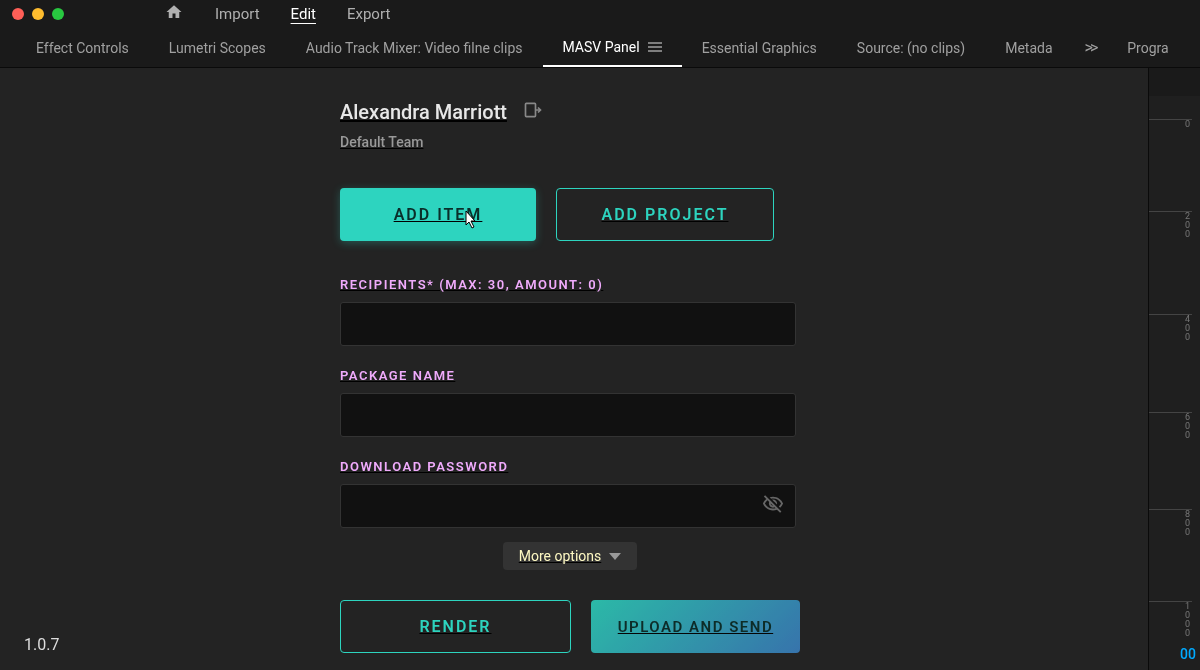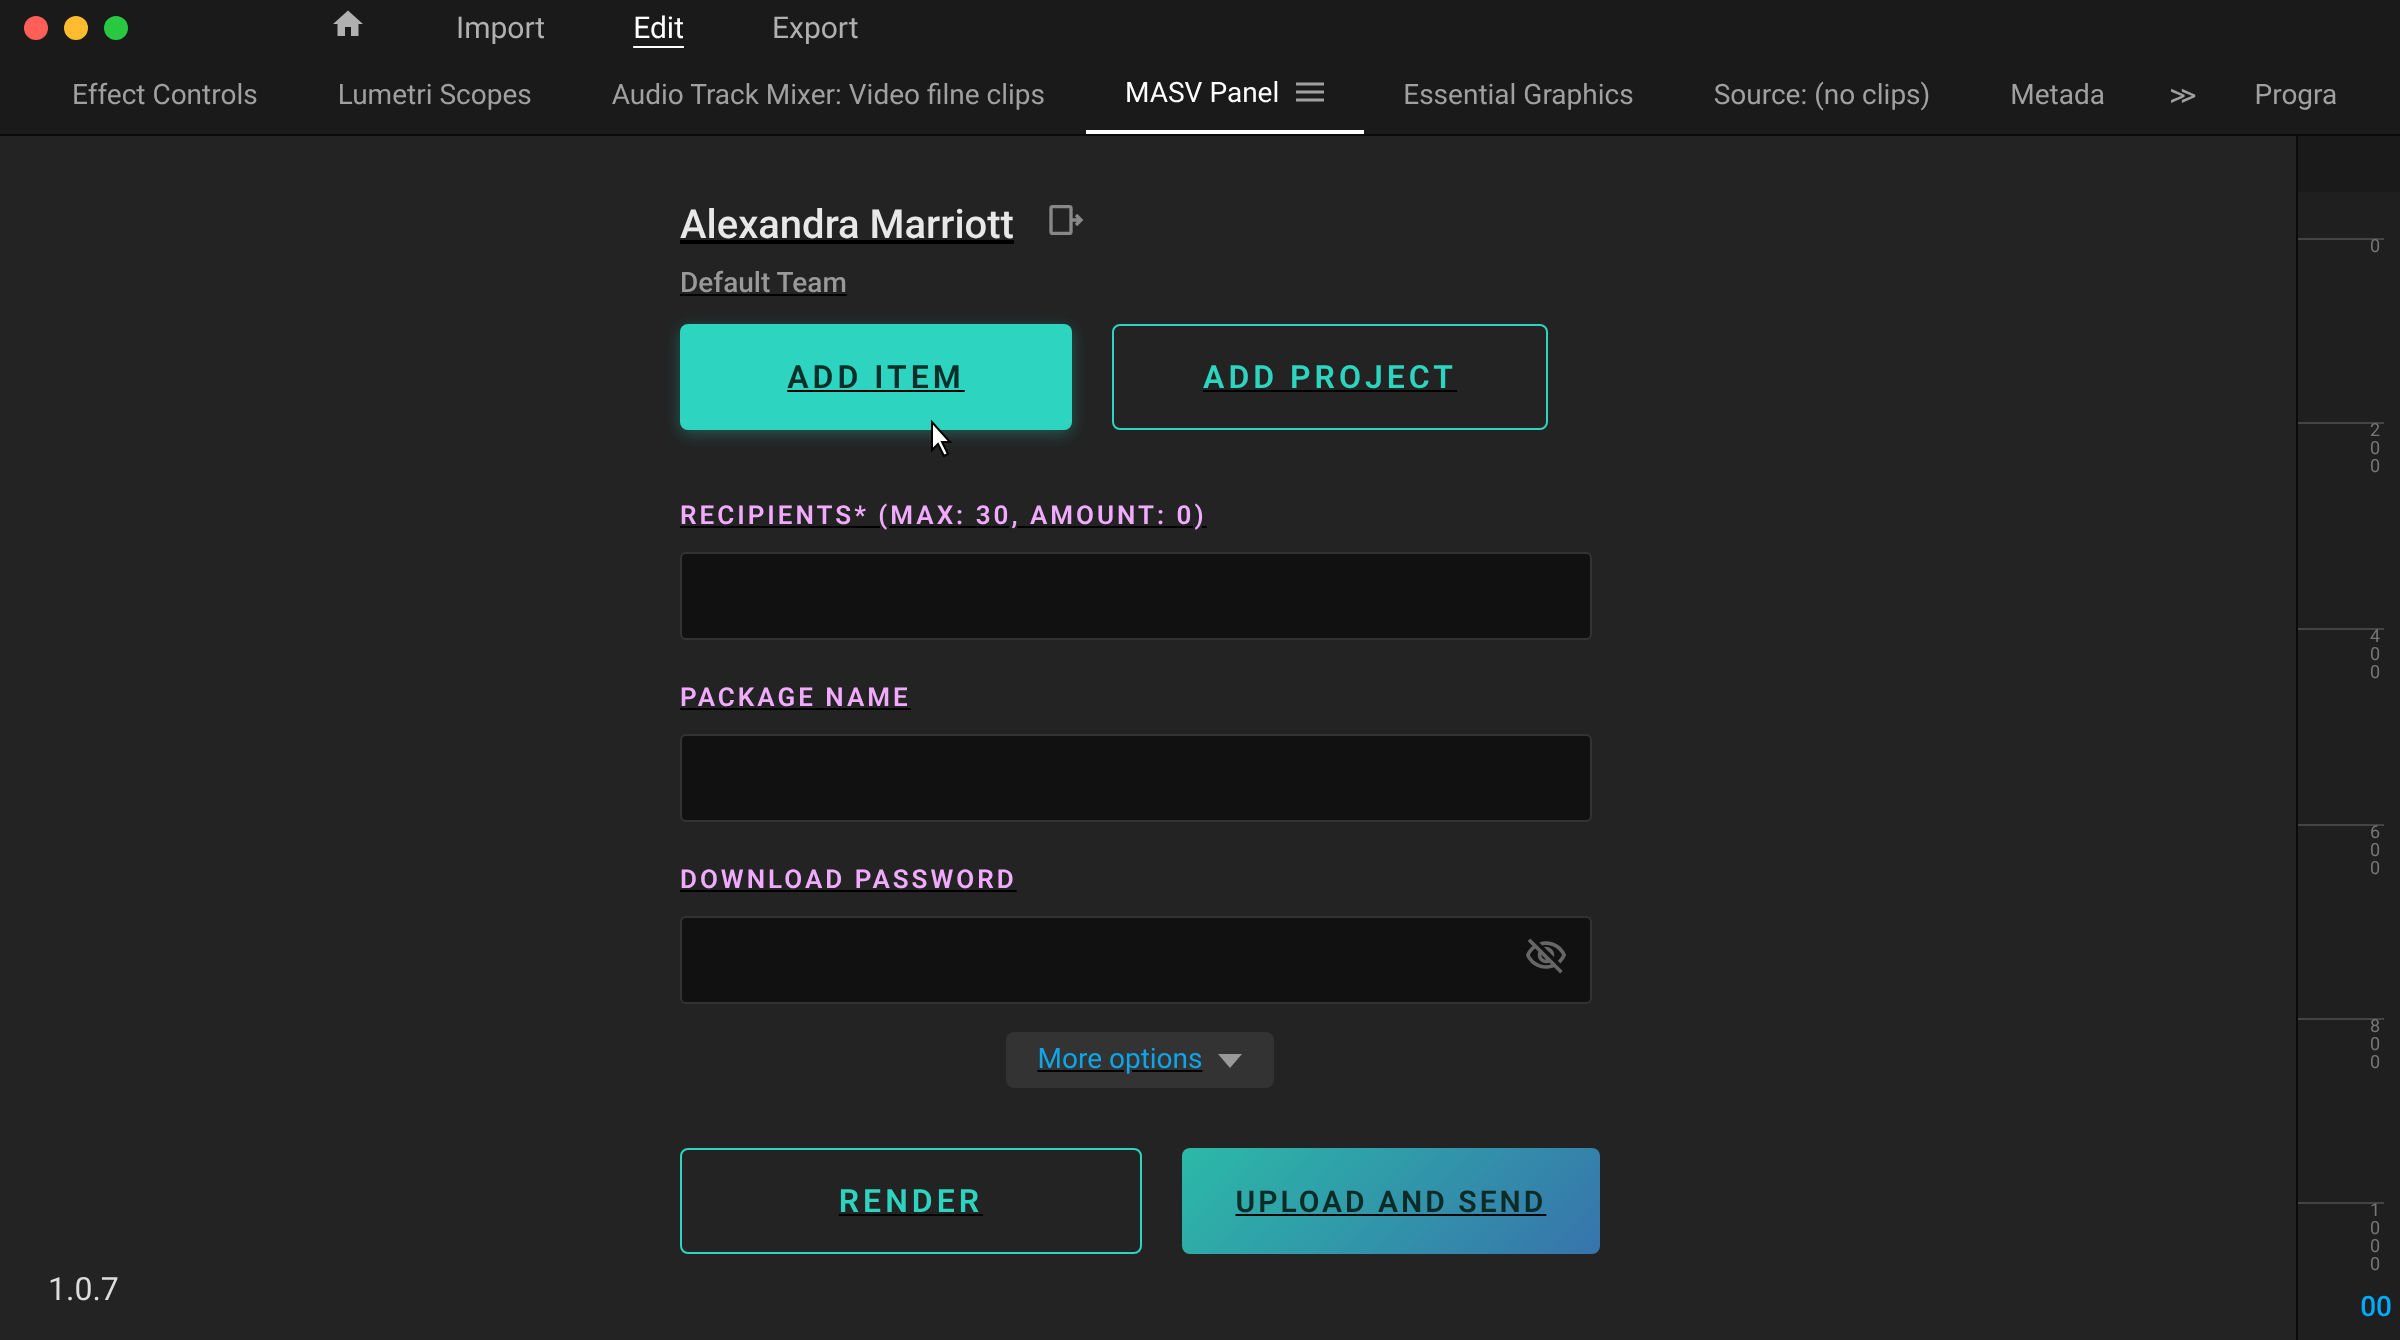--- a/index.html
+++ b/index.html
@@ -31,21 +31,21 @@
       width: 12px;
       height: 12px;
       border-radius: 50%;
     }
     .tl-red { background: #ff5f57; }
     .tl-yellow { background: #febc2e; }
     .tl-green { background: #28c840; }
     .top-menu {
       display: flex;
       align-items: center;
-      gap: 44px;
+      gap: 31px;
       margin-left: 100px;
     }
     .home-icon {
       color: #b0b0b0;
     }
     .menu-item {
       color: #b0b0b0;
       font-size: 15px;
       cursor: pointer;
     }
@@ -112,21 +112,21 @@
       font-weight: 500;
     }
     .logout-icon {
       color: #888;
       cursor: pointer;
     }
     .team-name {
       color: #999;
       font-size: 14px;
       font-weight: 500;
-      margin-bottom: 12px;
+      margin-bottom: 38px;
     }
     .button-row {
       display: flex;
       gap: 20px;
       margin-bottom: 36px;
     }
     .btn-primary {
       background: #2dd4bf;
       color: #0a2e2a;
       border: none;
@@ -187,21 +187,21 @@
       transform: translateY(-50%);
       color: #666;
       cursor: pointer;
     }
     .more-options {
       display: flex;
       align-items: center;
       justify-content: center;
       gap: 8px;
       background: #333;
-      color: #0ea5e9;
+      color: #fef9c3;
       font-size: 14px;
       padding: 6px 16px;
       border-radius: 4px;
       cursor: pointer;
       width: fit-content;
       margin: 0 auto 30px auto;
     }
     .triangle-down {
       width: 0;
       height: 0;

